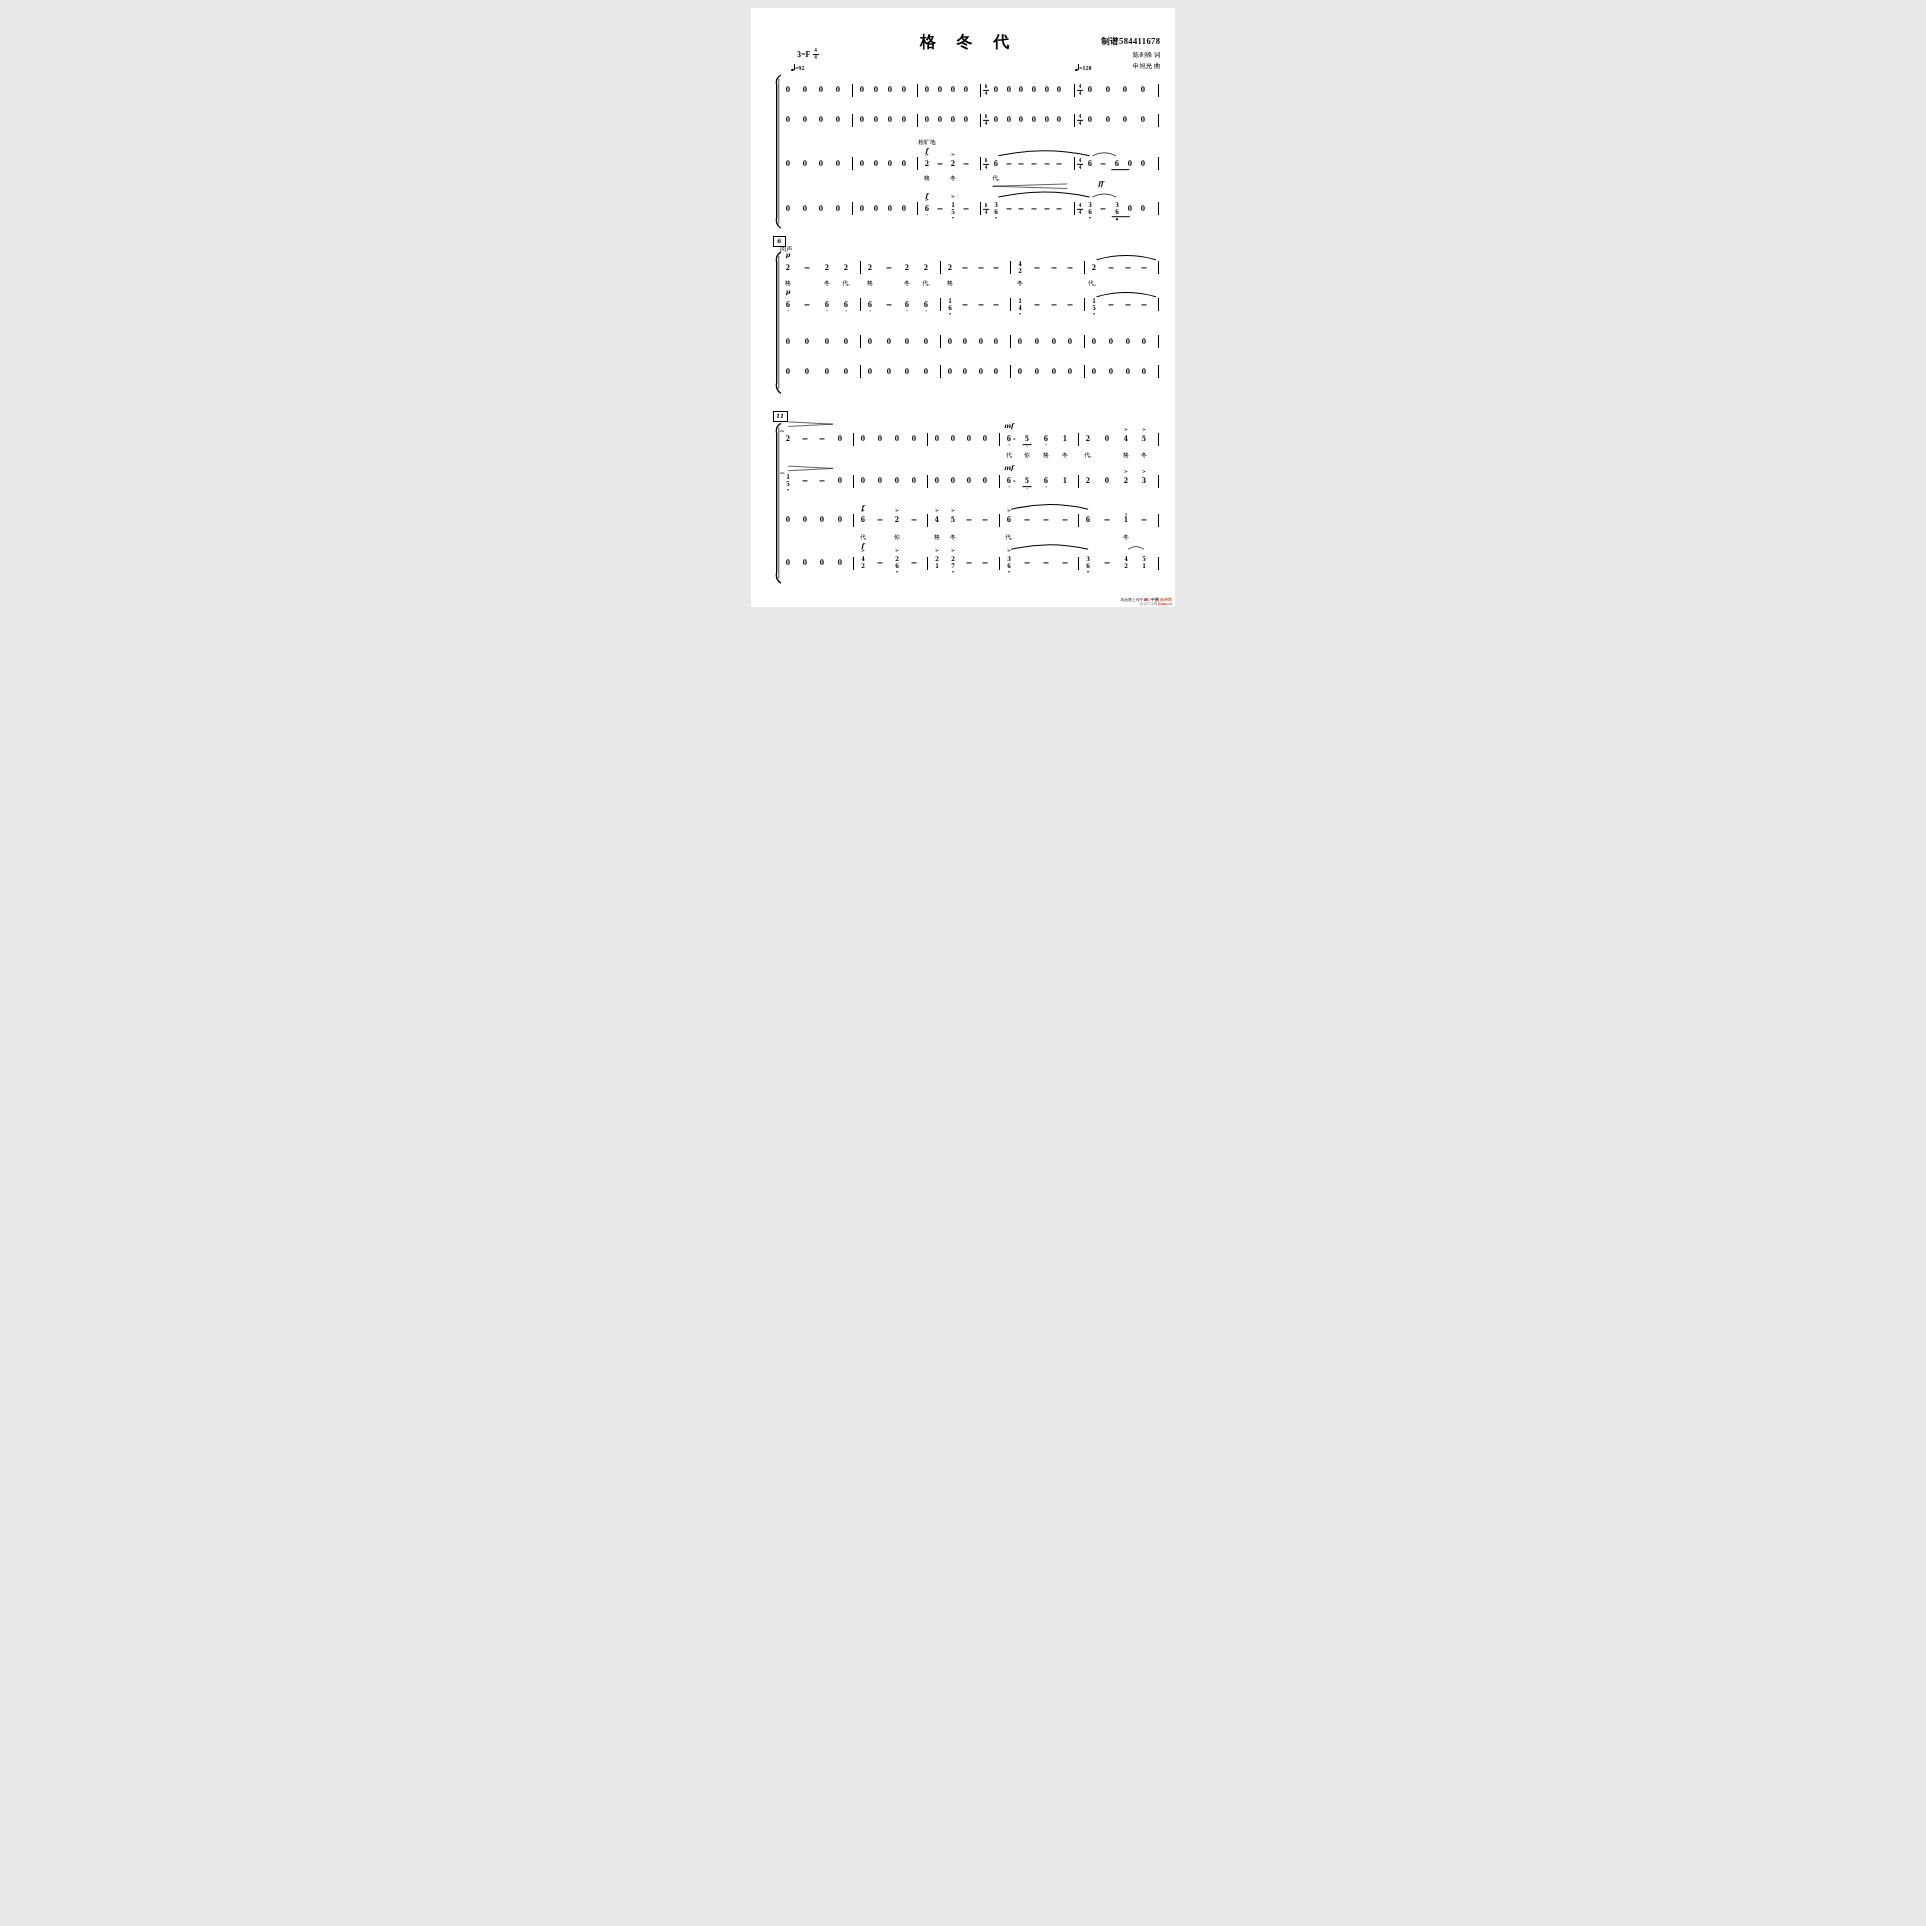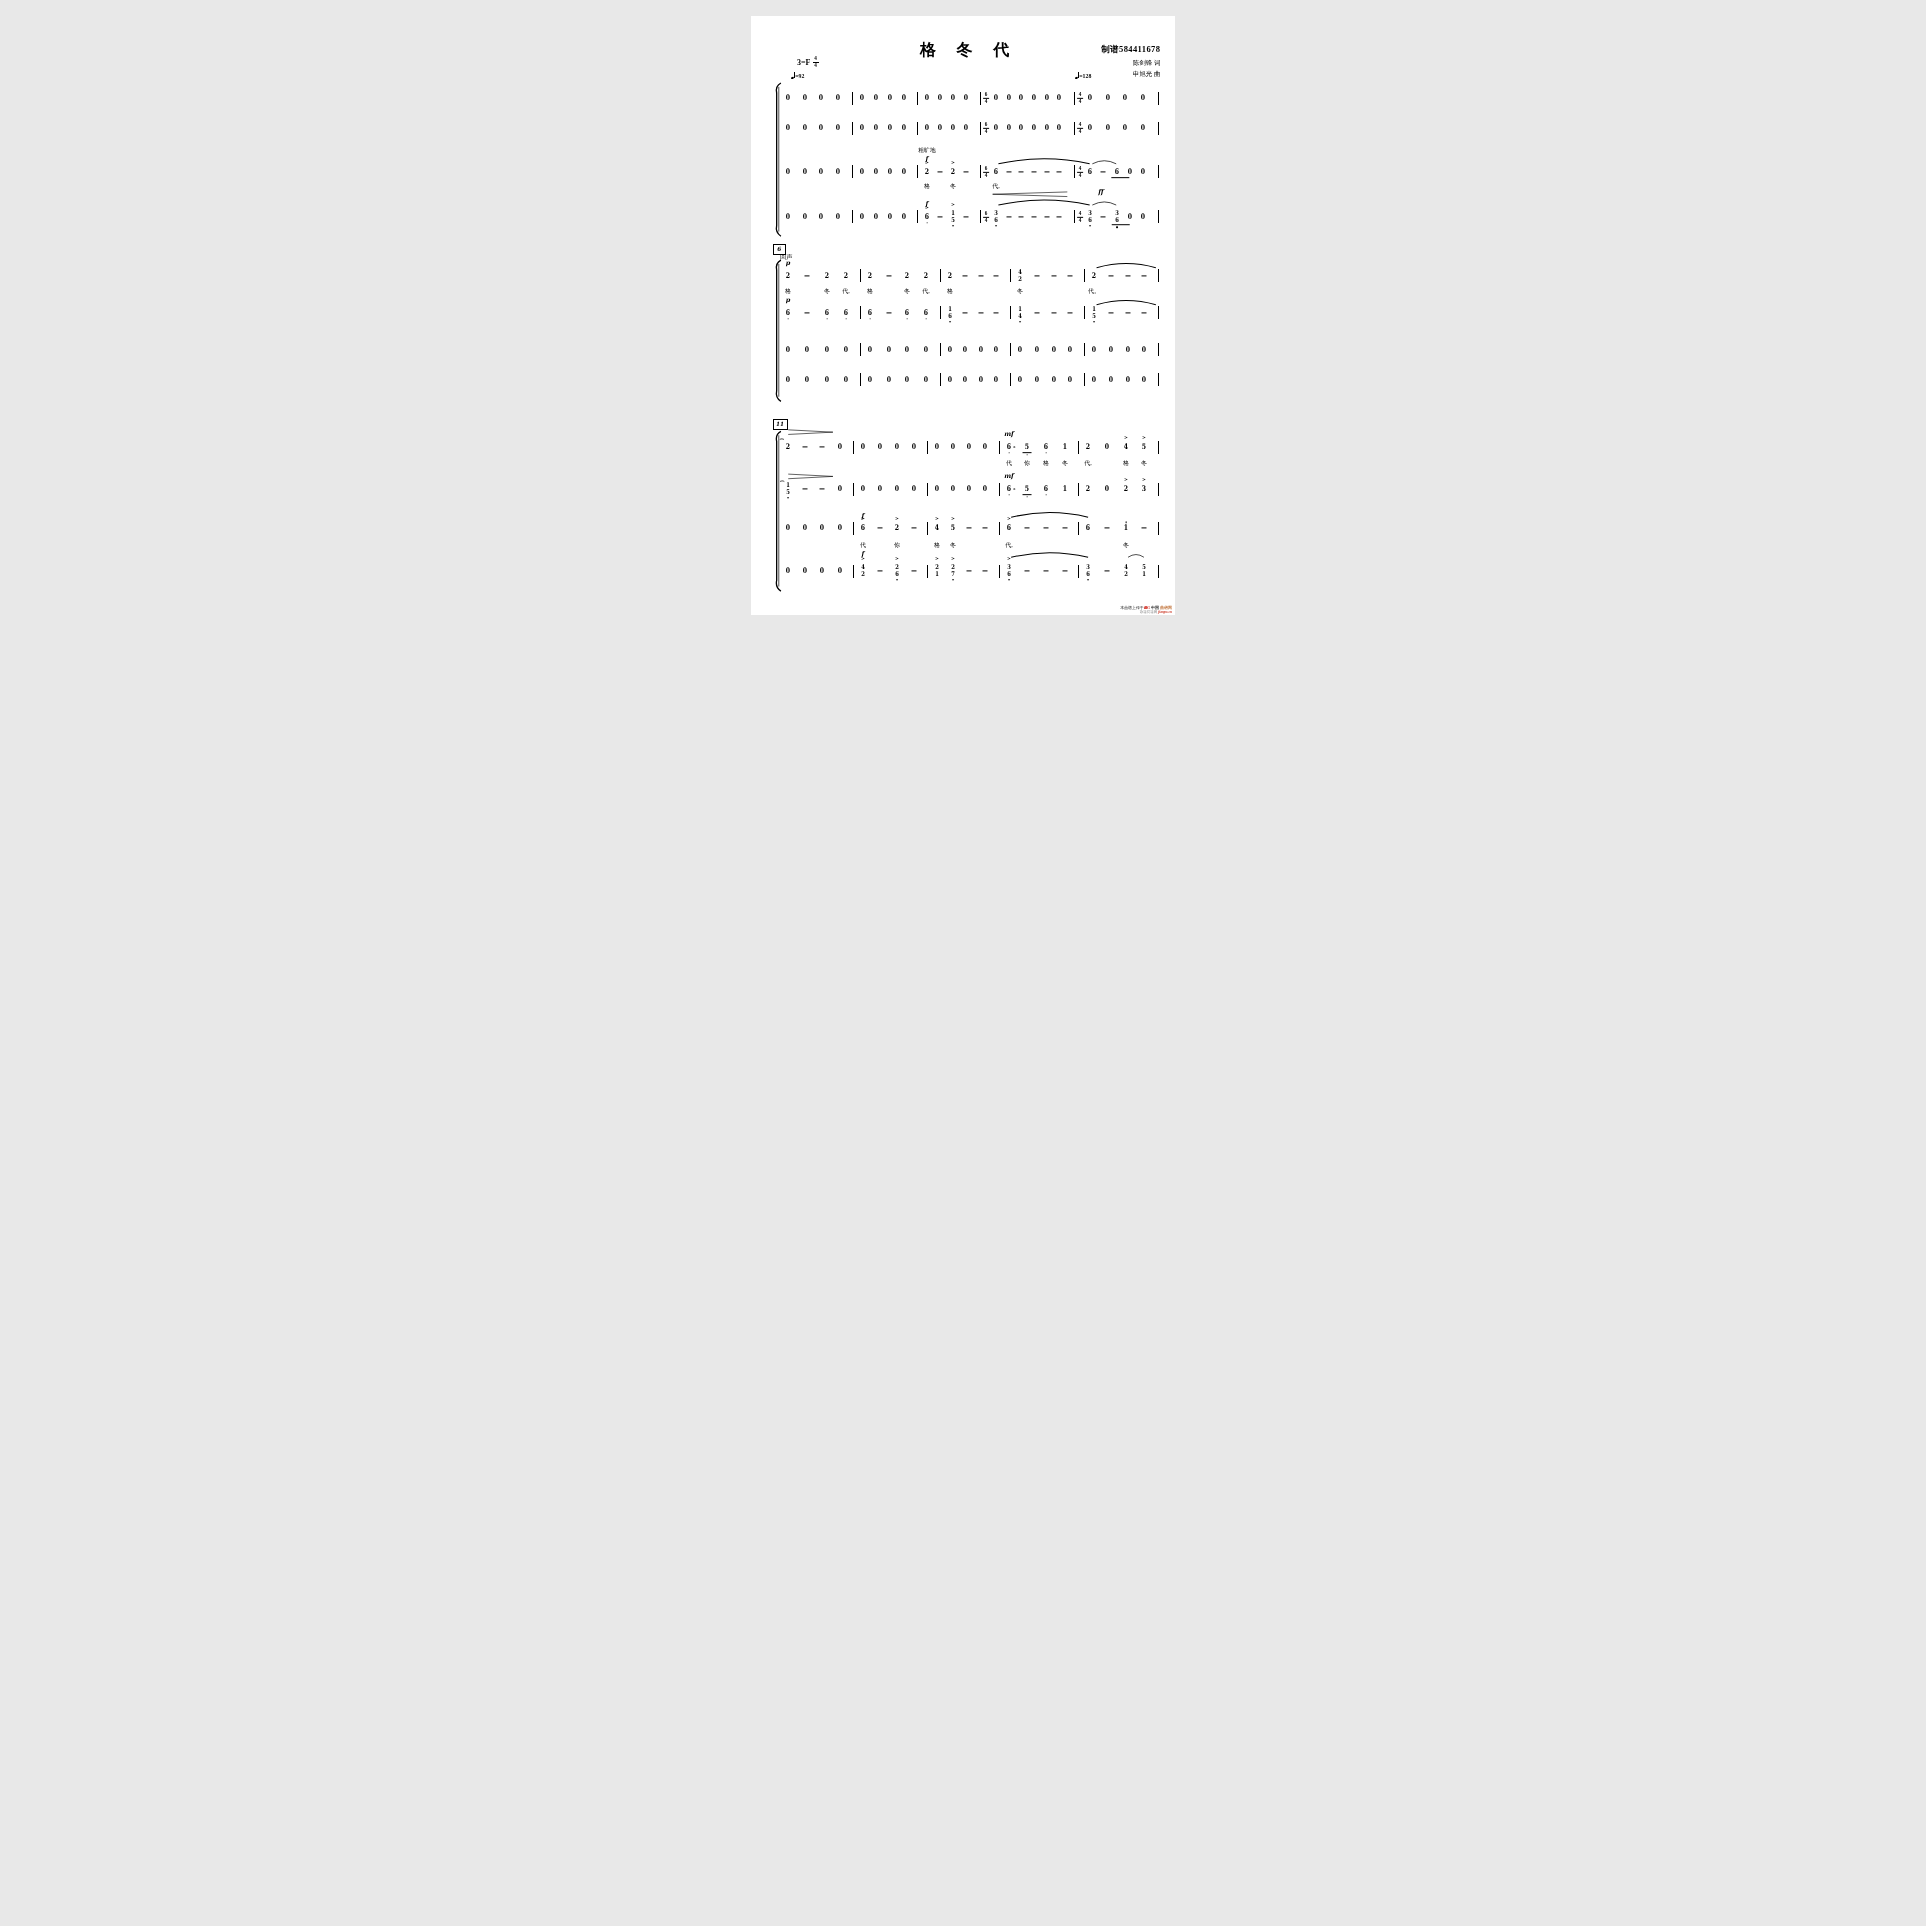--- a/index.html
+++ b/index.html
@@ -1,16 +1,16 @@
 <!DOCTYPE html>
 <html style="font-size:6.2px"><head>
 <meta charset="utf-8">
 <style>
   html,body{margin:0;padding:0;background:#e8e8e8;}
-  #page{position:relative;width:424px;height:599px;background:#ffffff;margin:16px auto;overflow:hidden;
+  #page{position:relative;width:424px;height:599px;background:#ffffff;margin:8px auto;overflow:hidden;
         font-family:"Liberation Serif","DejaVu Serif",serif;color:#000;}
   
   #title{position:absolute;left:50%;top:24px;transform:translateX(-47%);font-size:16px;font-weight:600;
          white-space:nowrap;letter-spacing:2.3px;}
   #uploader{position:absolute;right:14.6px;top:28px;font-size:8.5px;font-weight:700;letter-spacing:0.4px;}
   #lyricist{position:absolute;right:14.6px;top:43px;font-size:6.5px;}
   #composer{position:absolute;right:14.6px;top:54px;font-size:6.5px;}
   #keysig{position:absolute;left:46px;top:40px;display:flex;align-items:center;gap:2.3px;}
   #keysig .k{font-size:8px;font-weight:700;}
   .frac{display:inline-flex;flex-direction:column;align-items:center;}

